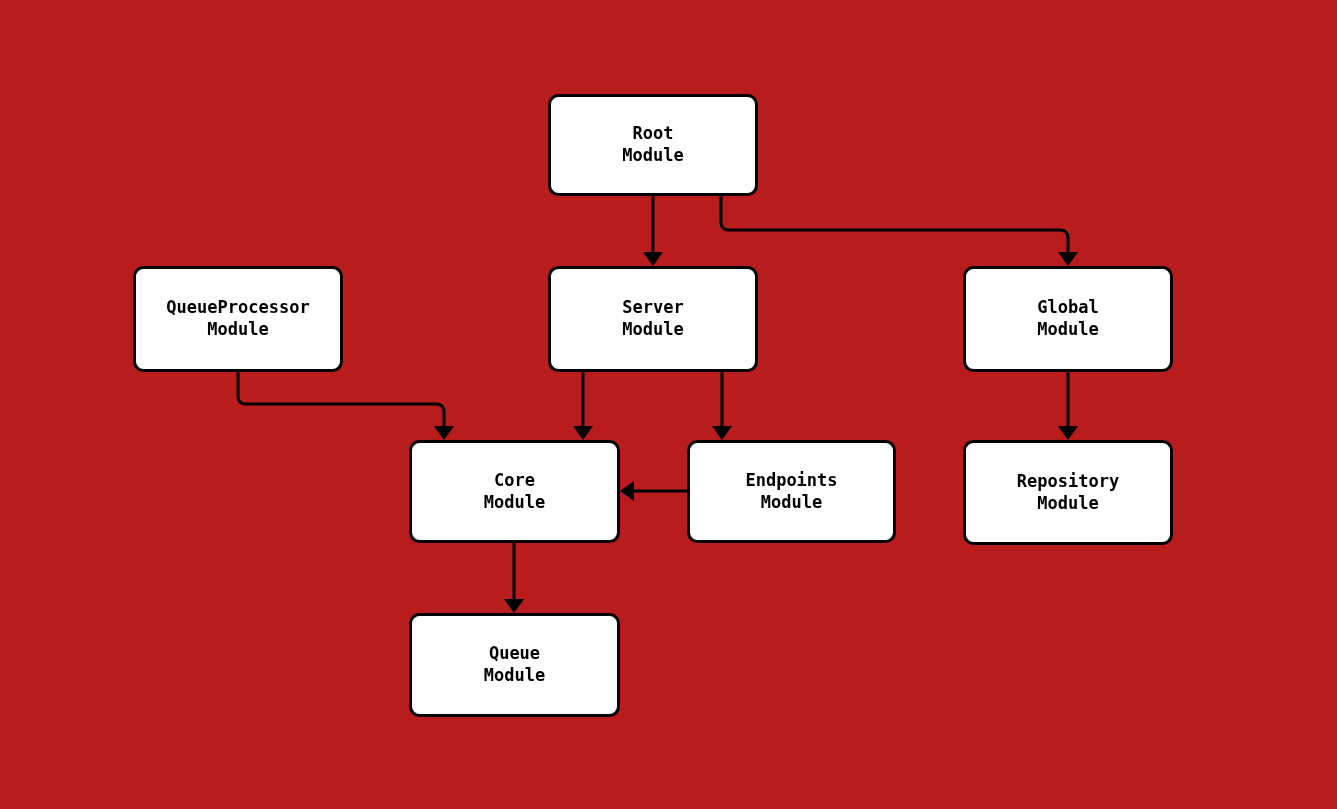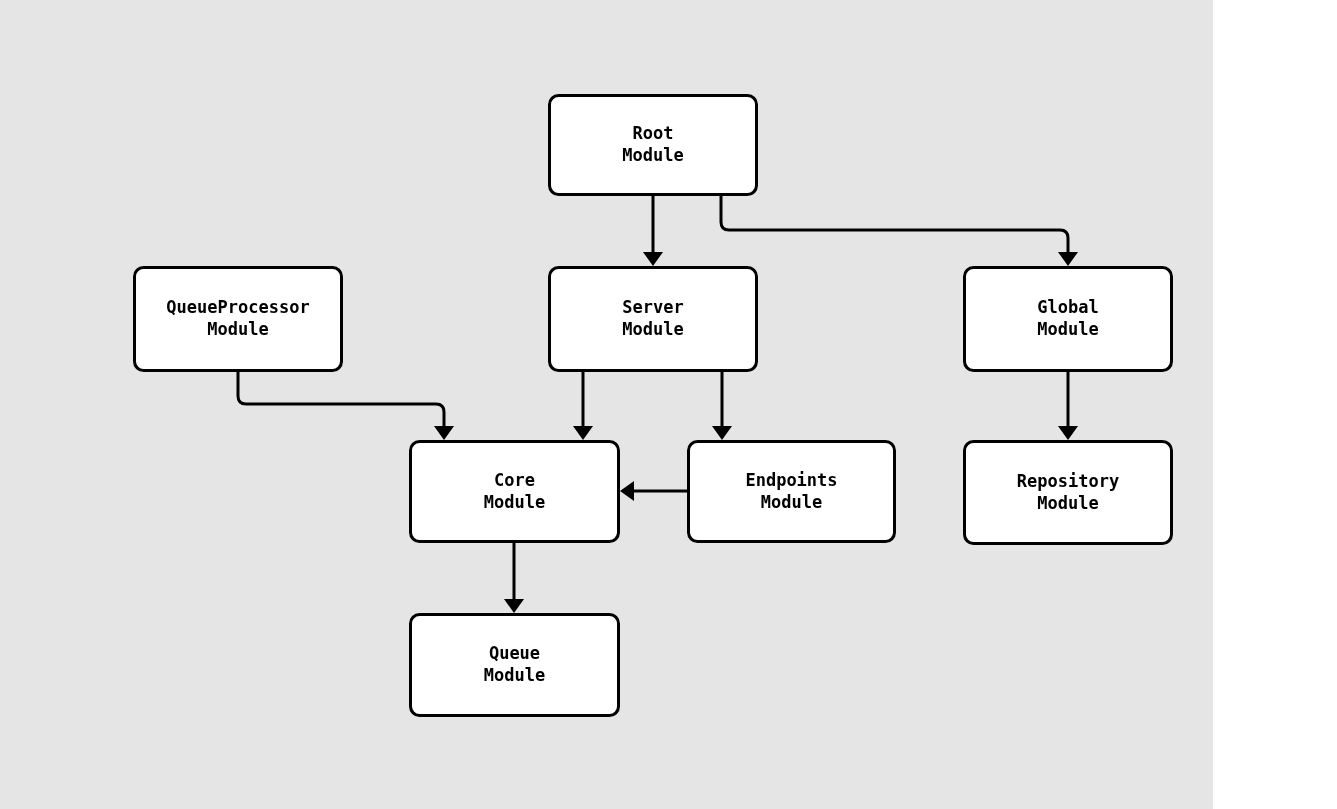--- a/index.html
+++ b/index.html
@@ -9,23 +9,23 @@
     background: #ffffff;
   }
   body {
     width: 1337px;
     height: 809px;
     font-family: "DejaVu Sans Mono", "Liberation Mono", monospace;
     overflow: hidden;
   }
   #diagram-root {
     position: relative;
-    width: 1213px;
+    width: 1337px;
     height: 809px;
-    background: #e5e5e5;
+    background: #b91c1c;
   }
   svg.diagram-canvas {
     display: block;
     width: 1337px;
     height: 809px;
   }
   .node-box {
     fill: #ffffff;
     stroke: #000000;
     stroke-width: 3;

